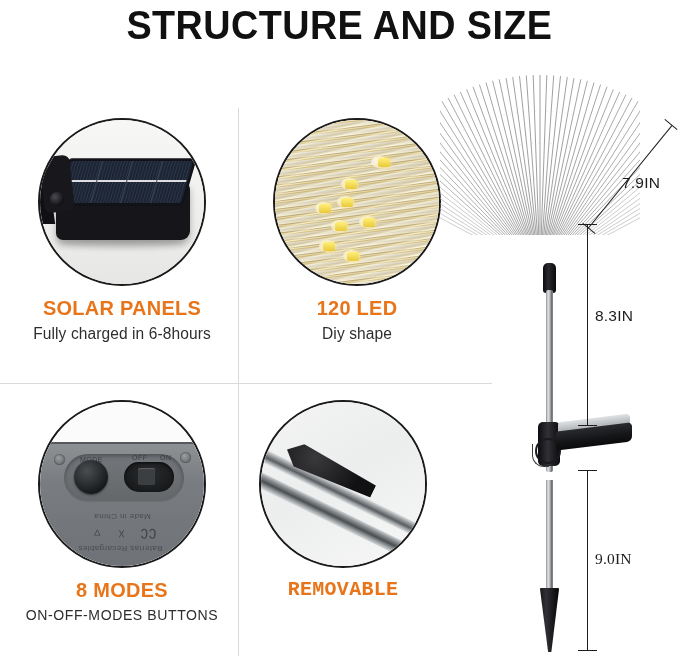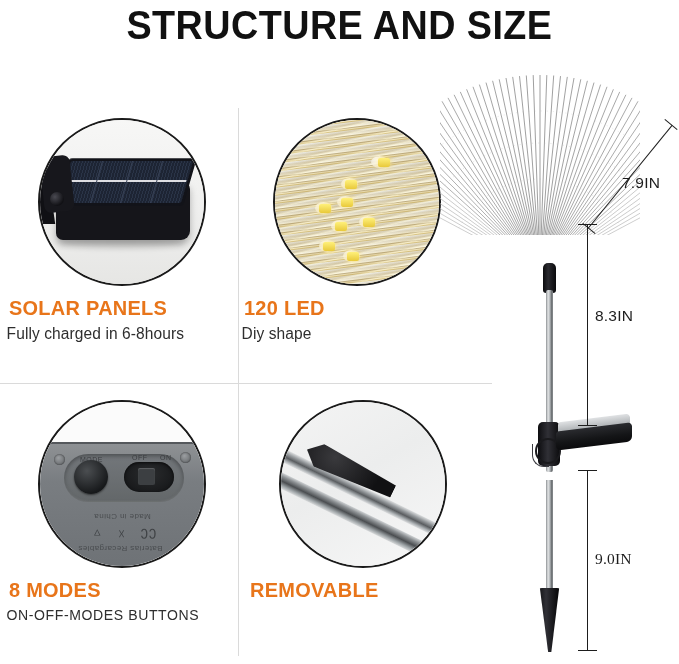--- a/index.html
+++ b/index.html
@@ -50,21 +50,21 @@
   .divider-v {
     position: absolute;
     background: #dadada;
     width: 1px;
   }
 
   
   .feature {
     position: absolute;
     width: 238px;
-    text-align: left;
+    text-align: center;
   }
   .feature .circle-wrap {
     position: relative;
     width: 168px;
     height: 168px;
     margin: 0 auto;
   }
   .circle {
     position: absolute;
     left: 0; top: 0;
@@ -528,21 +528,21 @@
           <div class="md-sym" style="left:78px; top:124px;">☓</div>
           <div class="md-sym" style="left:100px; top:124px;">∁∁</div>
           <div class="md-flip" style="left:38px; top:142px;">Baterias Recargables</div>
         </div>
       </div>
     </div>
     <div class="feat-title">8 MODES</div>
     <div class="feat-sub spaced">ON-OFF-MODES BUTTONS</div>
   </div>
 
-  <div class="feature" style="left:244px; top:400px;">
+  <div class="feature" style="left:224px; top:400px;font-family:Liberation Mono, monospace;">
     <div class="circle-wrap">
       <div class="circle">
         <div class="rm-scene">
           <div class="rm-rod" style="left:-14px; top:64px; width:210px; transform:rotate(26deg);"></div>
           <div class="rm-rod2" style="left:-12px; top:40px; width:200px; transform:rotate(26deg);"></div>
           <div class="rm-tip" style="left:26px; top:34px; transform:rotate(26deg);"></div>
         </div>
       </div>
     </div>
     <div class="feat-title">REMOVABLE</div>

